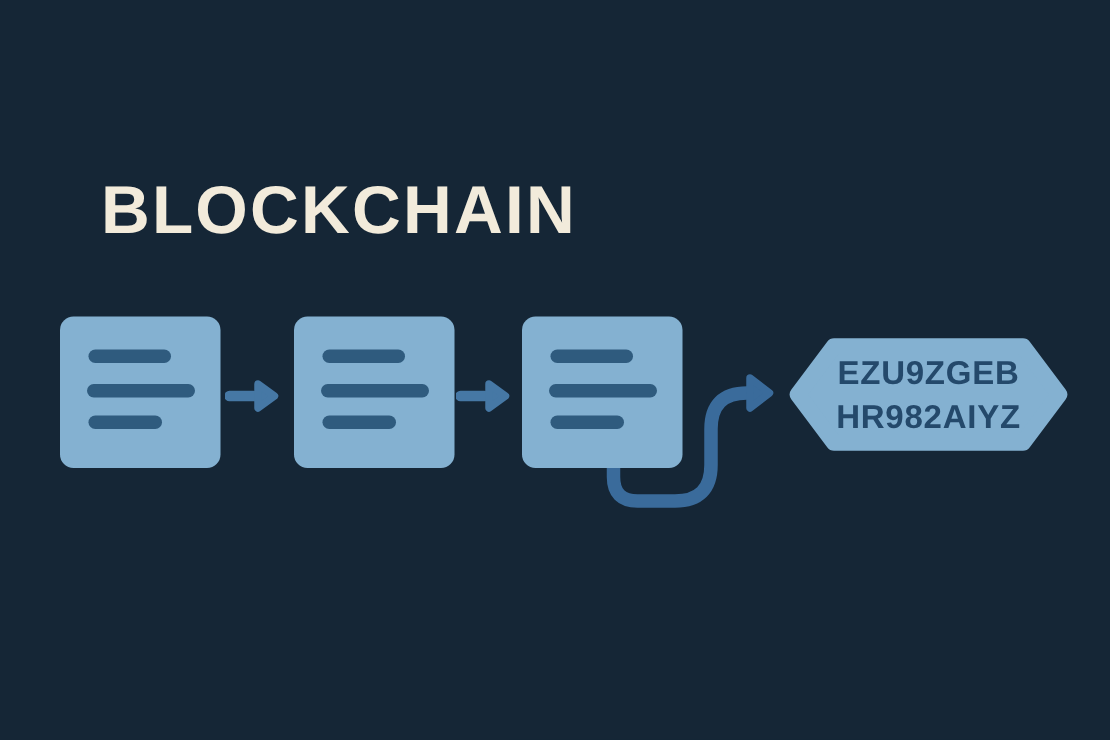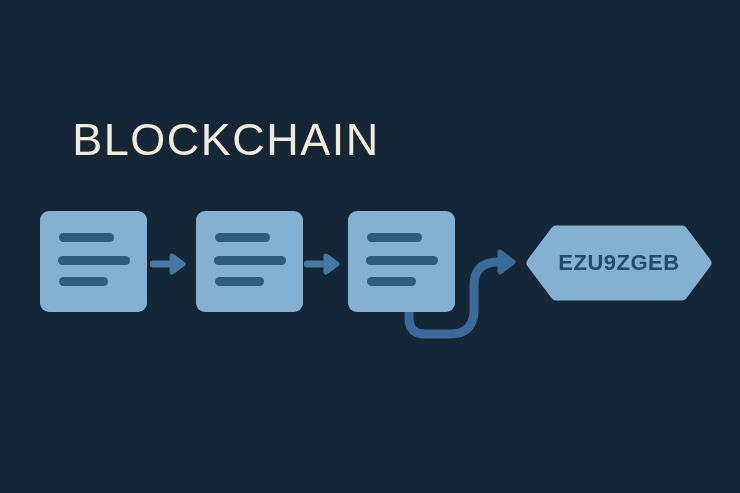--- a/index.html
+++ b/index.html
@@ -21,21 +21,21 @@
   .stage{
     position:relative;
     width:740px;height:493px;
     background:var(--background);
   }
   .title{
     position:absolute;
     top:114px;
     transform:translateX(-50%);
     font-size:45px;
-    font-weight:400;
+    font-weight:700;
     letter-spacing:1.5px;
     color:var(--title-text);
     white-space:nowrap;
   }
   .title-left{left:226px;}
   .title-right{left:579px;}
 
   .block{
     position:absolute;
     width:107px;height:101px;
@@ -130,16 +130,17 @@
     <path d="M14 50 L14 73 Q14 89 30 89 L55 89 Q79 89 79 65 L79 41 Q79 17 103 17 L104 17" fill="none" stroke="var(--curve-arrow)" stroke-width="9" stroke-linecap="round"></path>
     <path d="M105 7 L118 17 L105 27 Z" fill="var(--curve-arrow)" stroke="var(--curve-arrow)" stroke-width="5" stroke-linejoin="round"></path>
   </svg>
 
   <div class="hash-badge">
     <svg viewBox="0 0 190 80" aria-hidden="true">
       <polygon points="8,40 32,8 158,8 182,40 158,72 32,72" fill="var(--block)" stroke="var(--block)" stroke-width="11" stroke-linejoin="round"></polygon>
     </svg>
     <div class="hash-text">
       <span>EZU9ZGEB</span>
+      <span>HR982AIYZ</span>
     </div>
   </div>
 
 </div>
 
 </body></html>

